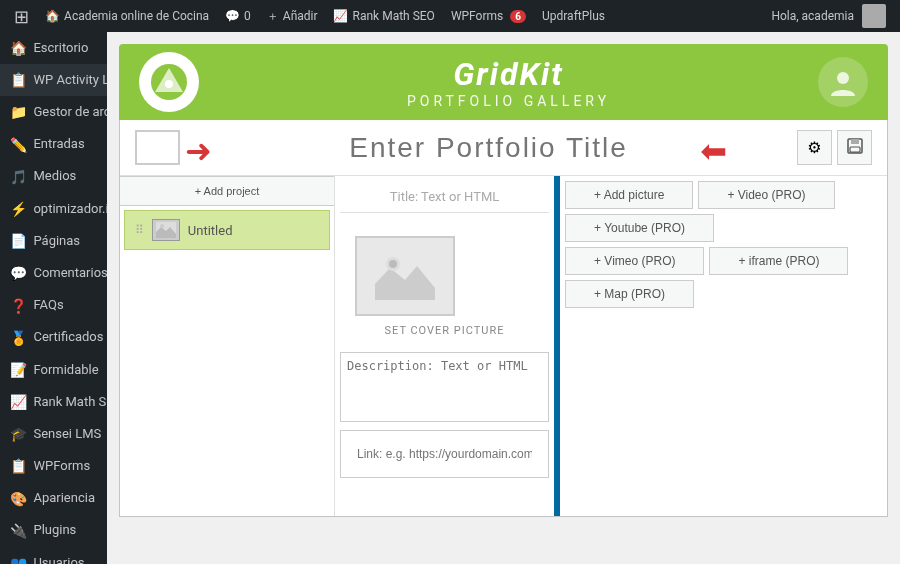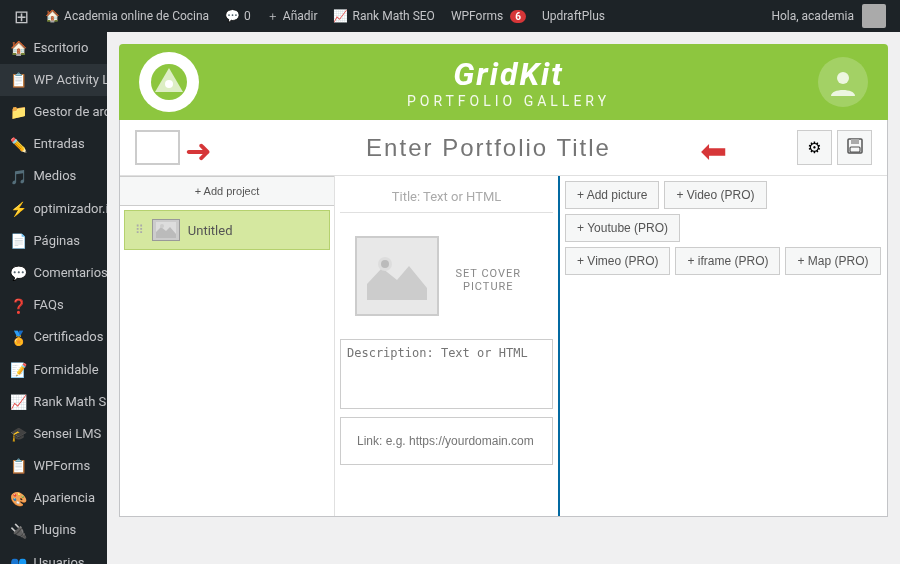--- a/index.html
+++ b/index.html
@@ -143,21 +143,21 @@
       width: 45px;
       height: 35px;
       background: #fff;
       border: 2px solid #ccc;
       cursor: pointer;
       flex-shrink: 0;
     }
     .portfolio-title-input {
       flex: 1;
       text-align: center;
-      font-size: 24px;
+      font-size: 28px;
       color: #bbb;
       border: none;
       outline: none;
       font-weight: 300;
       letter-spacing: 2px;
     }
     .portfolio-actions {
       display: flex;
       gap: 5px;
       flex-shrink: 0;
@@ -226,36 +226,35 @@
       display: flex;
       align-items: center;
       justify-content: center;
       font-size: 12px;
       color: #888;
     }
 
     
     .middle-panel {
       width: 225px;
-      border-right: 2px solid #0369a1;
+      border-right: 6px solid #0369a1;
       flex-shrink: 0;
       padding: 5px;
     }
     .middle-panel-title {
       text-align: center;
       color: #aaa;
       font-size: 13px;
       padding: 8px;
       border-bottom: 1px solid #e0e0e0;
       margin-bottom: 8px;
     }
     .cover-picture-area {
       display: flex;
-      flex-direction: row;
-      align-items: center;
+      flex-direction: column;
       justify-content: center;
       padding: 15px;
       cursor: pointer;
     }
     .cover-picture-icon {
       width: 100px;
       height: 80px;
       background: #e8e8e8;
       border: 2px solid #ccc;
       display: flex;
@@ -293,21 +292,21 @@
       flex: 1;
       padding: 5px;
     }
     .media-buttons-row {
       display: flex;
       gap: 5px;
       margin-bottom: 5px;
       flex-wrap: wrap;
     }
     .media-btn {
-      padding: 6px 11px;
+      padding: 6px 28px;
       border: 1px solid #ccc;
       background: #f6f7f7;
       cursor: pointer;
       font-size: 12px;
       color: #555;
       white-space: nowrap;
     }
     .media-btn.add { background: #f6f7f7; }
 
     

